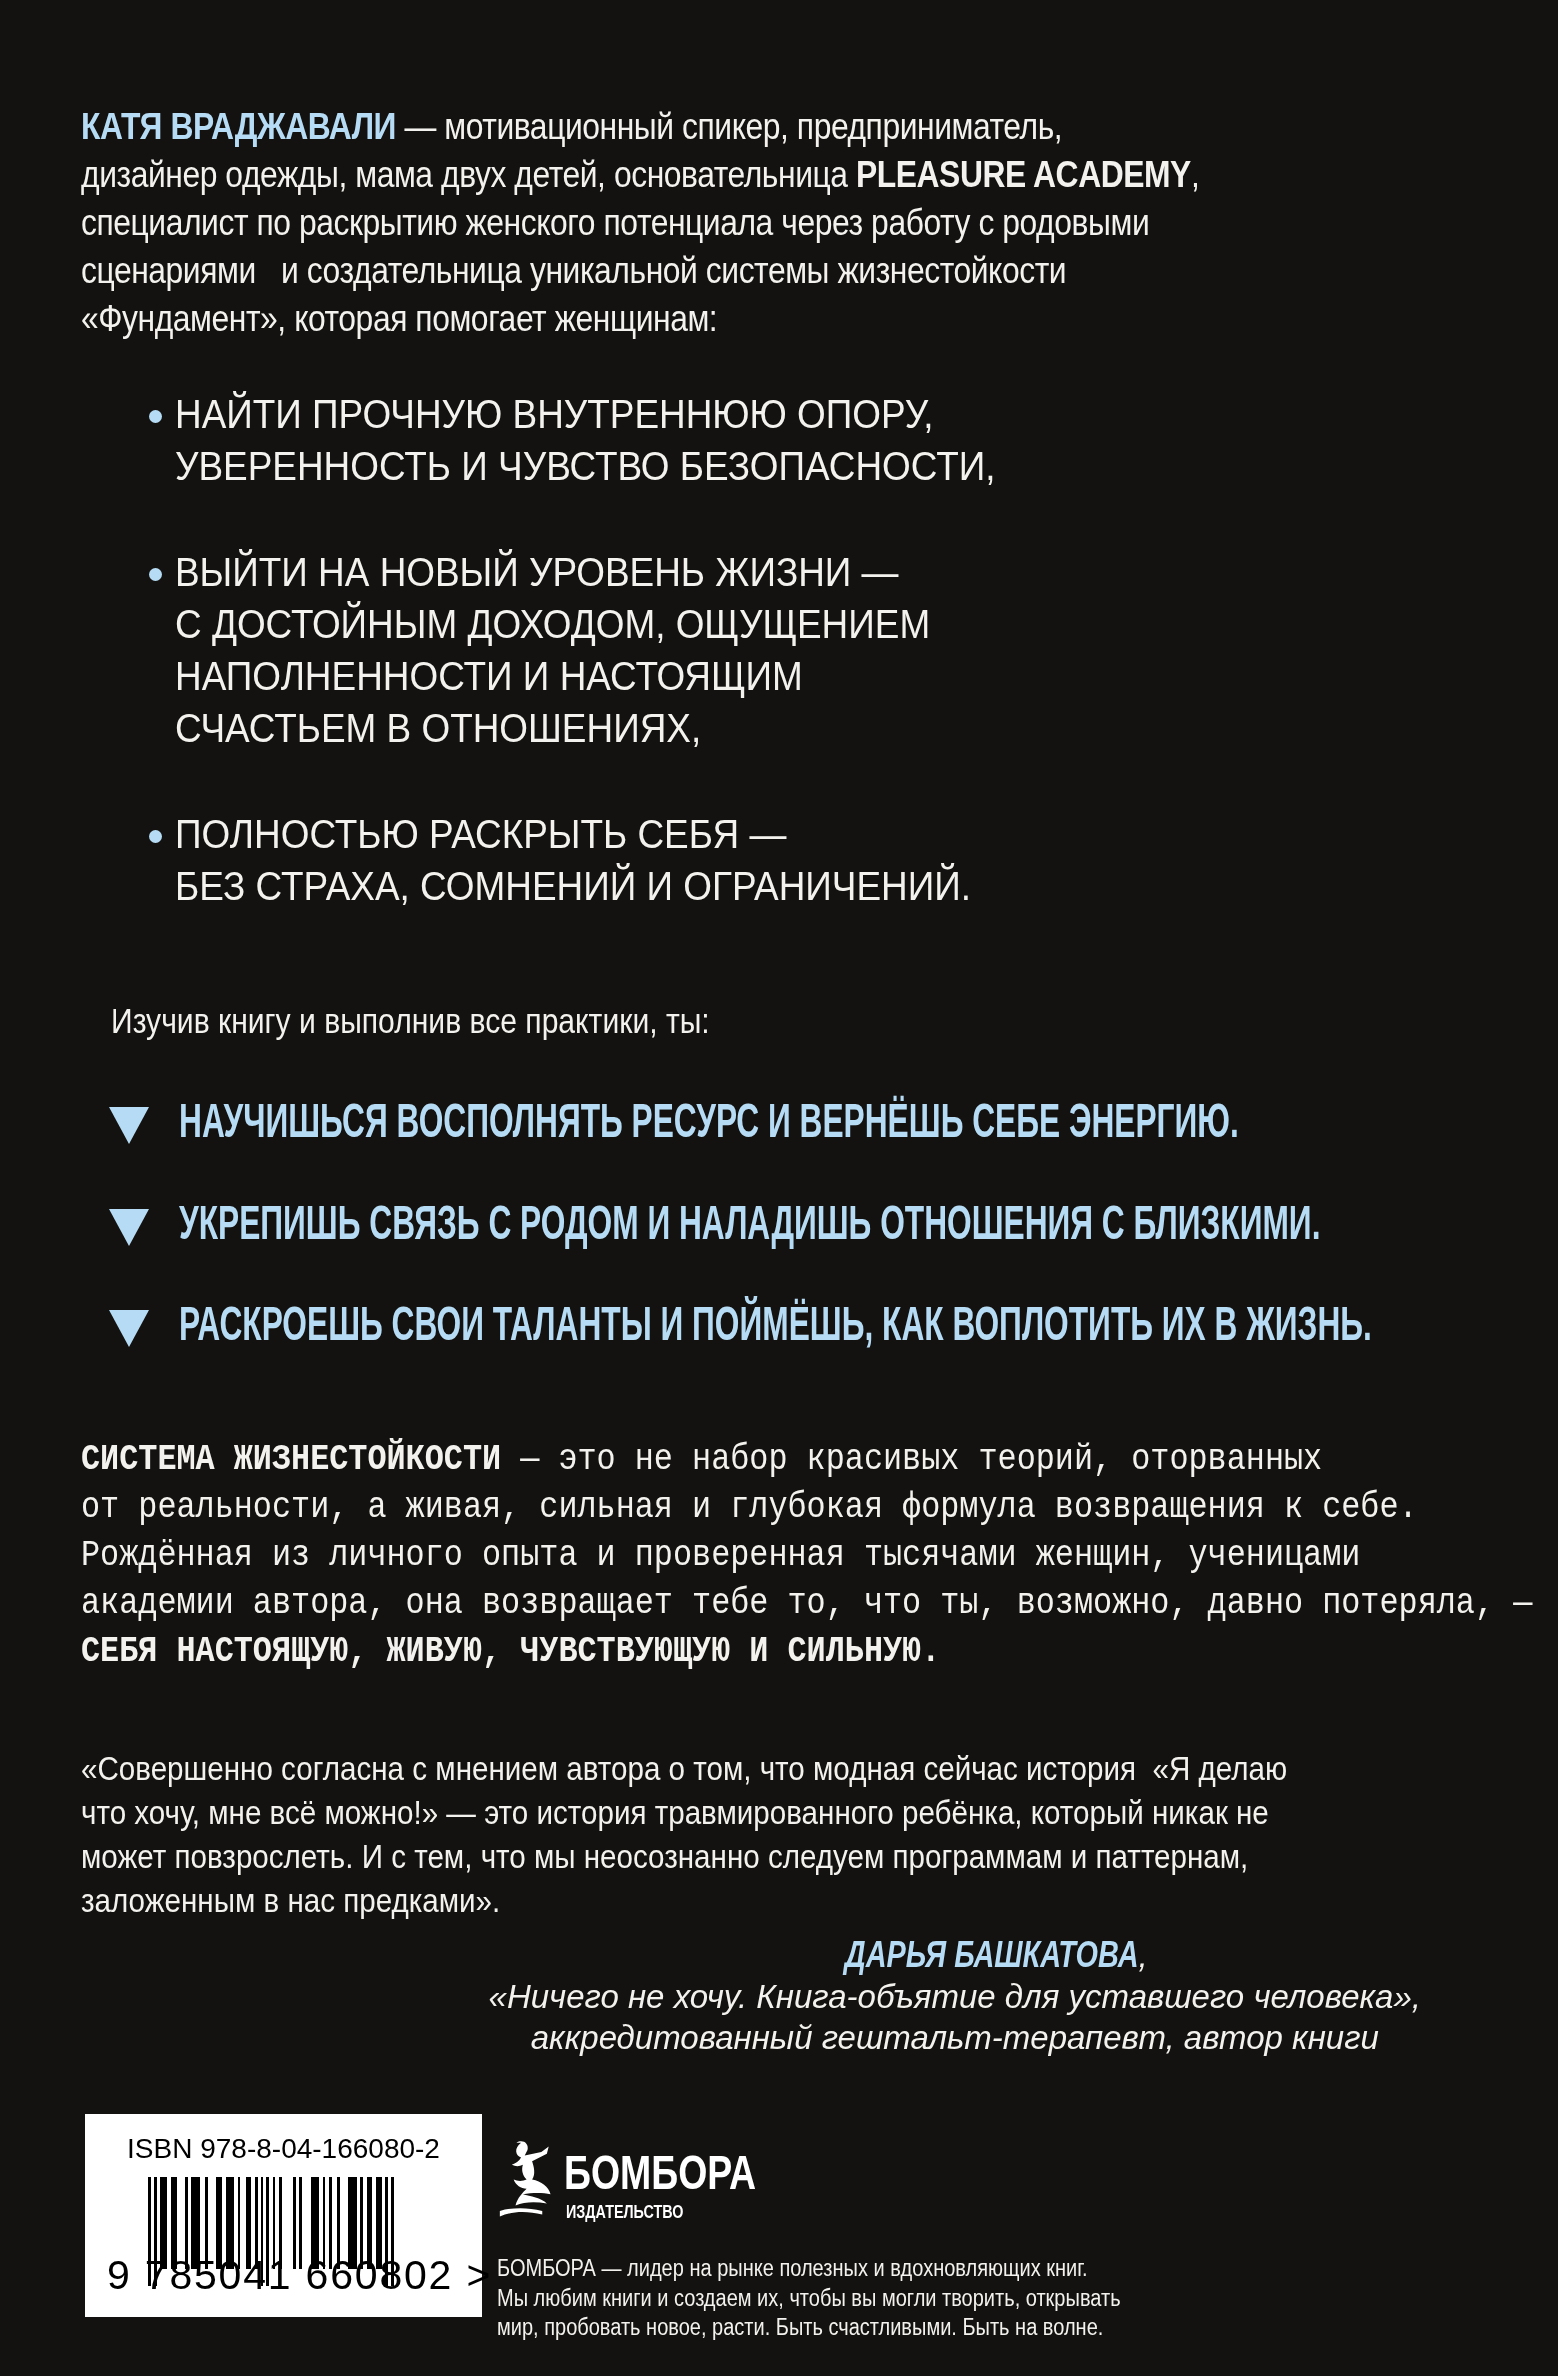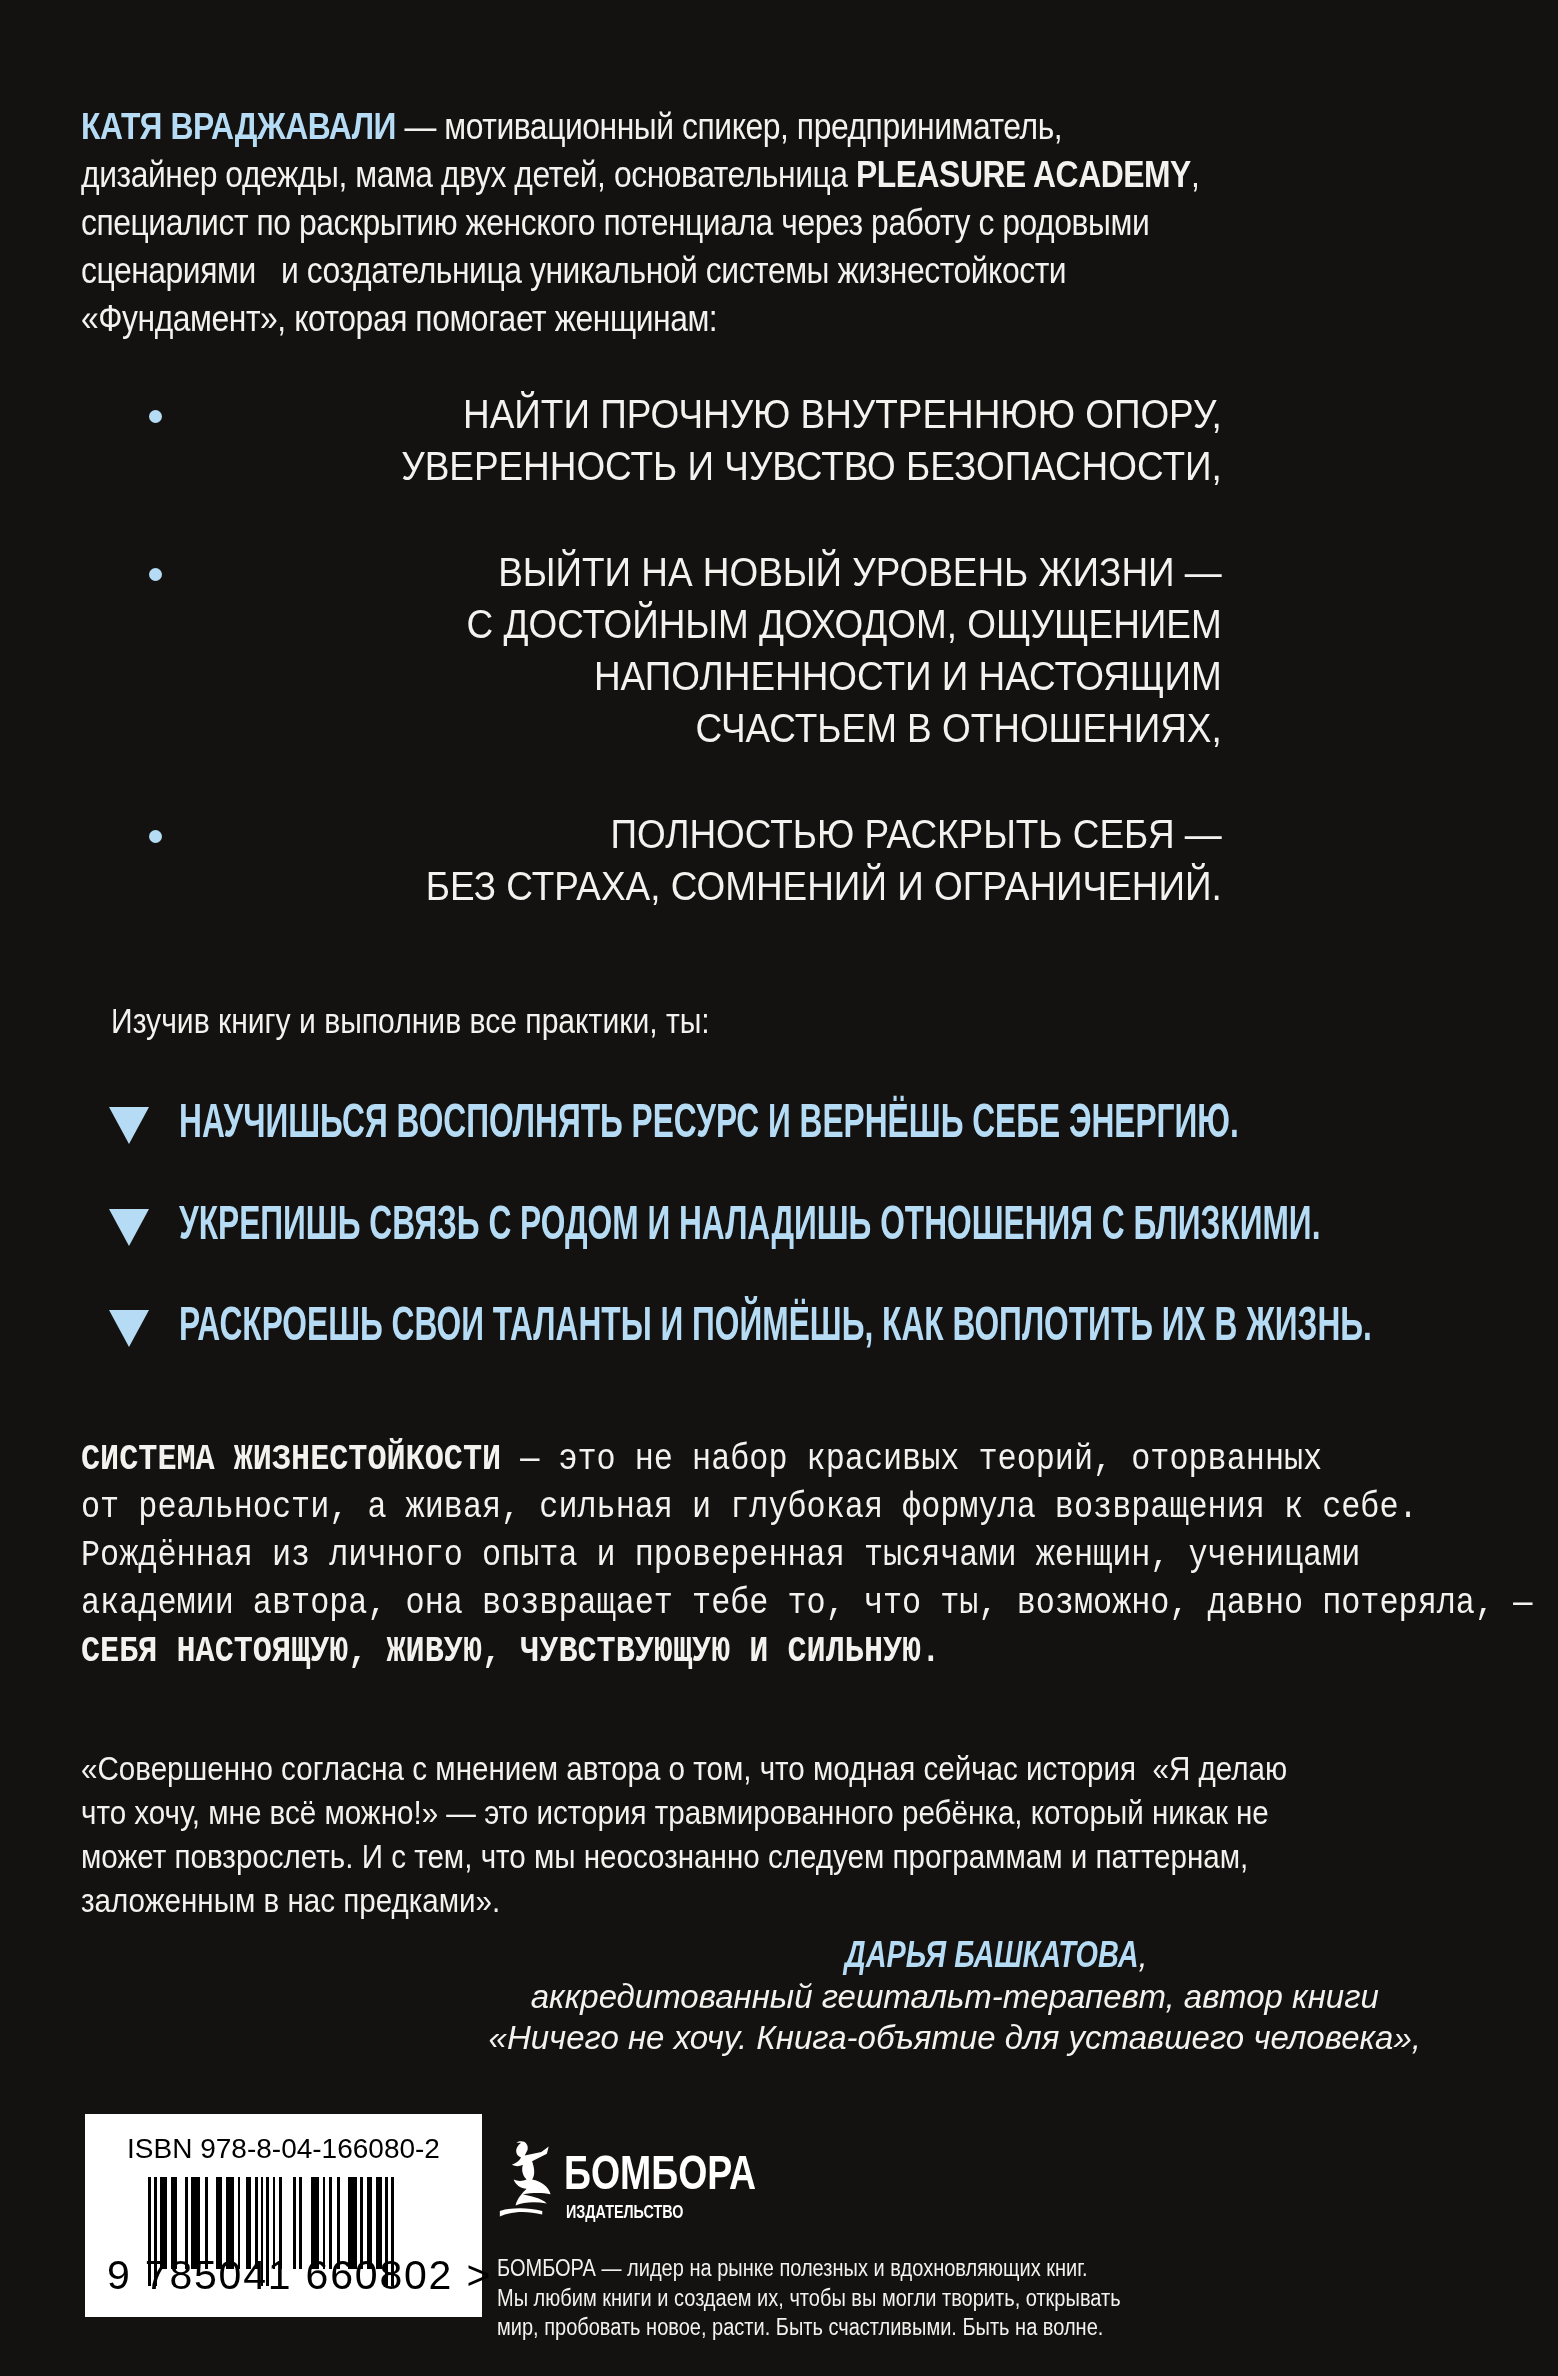--- a/index.html
+++ b/index.html
@@ -11,21 +11,21 @@
   .abs { position:absolute; }
   .accent { color:#b5dcf4; }
 
   
   #intro { left:81px; top:103px; width:1421px; }
   #intro .line { font-size:37px; line-height:48px; white-space:nowrap; letter-spacing:-0.5px;
     transform:scaleX(0.86); transform-origin:left center; }
   #intro .b { font-weight:700; }
 
   
-  #bullets { left:138px; top:388px; width:1200px;text-align:right; }
+  #bullets { left:138px; top:388px; width:1200px; }
   .bul { position:relative; margin-bottom:54px; }
   .bul .dot { position:absolute; left:11px; top:22px; width:13px; height:13px; border-radius:50%; background:#b5dcf4; }
   .bul .txt { margin-left:37px; font-size:41px; line-height:52px; white-space:pre-line;
     letter-spacing:0px; transform:scaleX(0.9); transform-origin:left center; }
 
   
   #outcome-lead { left:111px; top:1001px; font-size:35px; white-space:nowrap; transform:scaleX(0.86); transform-origin:left center; }
   .out { position:absolute; left:109px; }
   .out .tri { position:absolute; left:0; top:7.4px; width:0; height:0;
     border-left:20px solid transparent; border-right:20px solid transparent; border-top:37px solid #b5dcf4; }
@@ -112,22 +112,22 @@
 </div>
 
 <div id="quote" class="abs">
   <div class="line" style="white-space:pre;">«Совершенно согласна с мнением автора о том, что модная сейчас история  «Я делаю</div>
   <div class="line">что хочу, мне всё можно!» — это история травмированного ребёнка, который никак не</div>
   <div class="line">может повзрослеть. И с тем, что мы неосознанно следуем программам и паттернам,</div>
   <div class="line">заложенным в нас предками».</div>
 </div>
 <div id="attrib" class="abs">
   <div class="line"><span class="name">ДАРЬЯ БАШКАТОВА</span><span>,</span></div>
+  <div class="line">«Ничего не хочу. Книга-объятие для уставшего человека»,</div>
   <div class="line">аккредитованный гештальт-терапевт, автор книги</div>
-  <div class="line">«Ничего не хочу. Книга-объятие для уставшего человека»,</div>
 </div>
 
 <div id="barcode" class="abs">
   <div id="isbn">ISBN 978-8-04-166080-2</div>
   <div id="bars">
     <span style="width:2.8px;margin-right:3.7px;height:109px"></span>
       <span style="width:2.8px;margin-right:2.8px;height:109px"></span>
     <span style="width:7.4px;margin-right:3.7px"></span>
       <span style="width:5.5px;margin-right:8.3px"></span>
     <span style="width:2.8px;margin-right:3.7px"></span>

